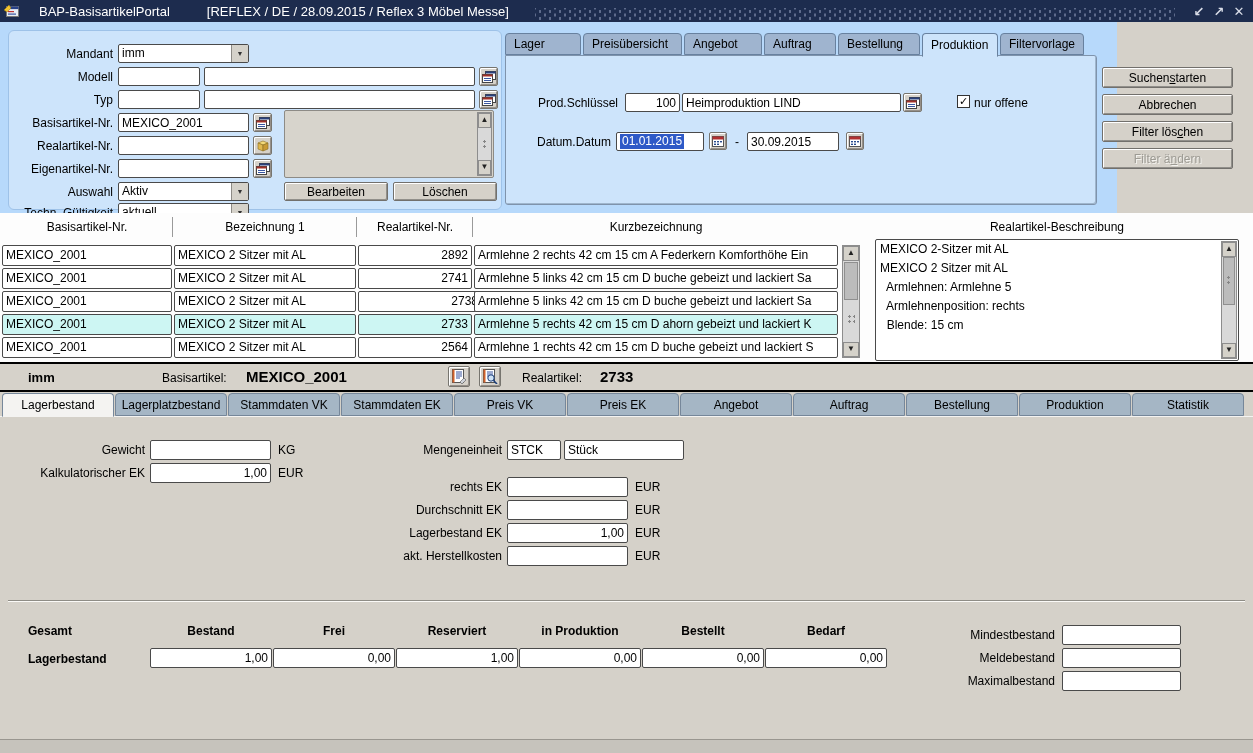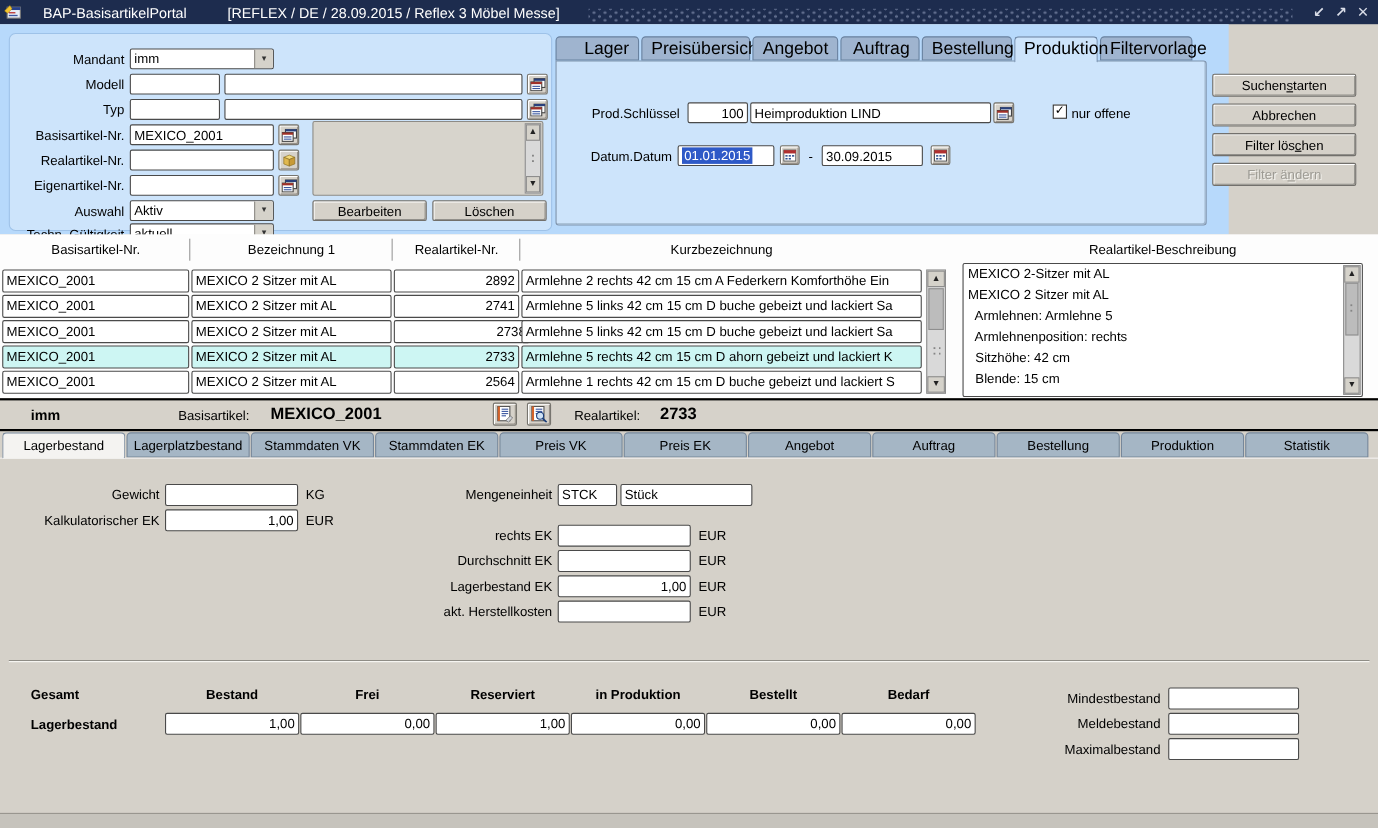--- a/index.html
+++ b/index.html
@@ -43,21 +43,21 @@
     border-radius:2px;box-shadow:inset 1px 1px 0 #fff,inset -1px -1px 0 #969089;
     display:flex;align-items:center;justify-content:center}
   .btn3d{position:absolute;background:#d5d1c9;border:1px solid #72706c;border-radius:2px;
     box-shadow:inset 1px 1px 0 #fff,inset -1px -1px 0 #918f8a;font-size:12px;
     display:flex;align-items:center;justify-content:center;font-family:inherit;color:#000;cursor:default}
   .btn3d .u{text-decoration:underline}
   .btn3d.disabled{color:#9d9b94;text-shadow:1px 1px 0 #f4f3ef}
 
   
   .ttabs{position:absolute;left:505px;top:11px;height:23px;display:flex}
-  .ttab{height:22px;line-height:21px;text-align:right;font-size:16px;background:#9fb4cf;
+  .ttab{height:22px;line-height:21px;text-align:left;font-size:12px;background:#9fb4cf;
     border:1px solid #68819f;border-radius:4px 4px 0 0;margin-right:2px;padding:0 8px;cursor:default}
   .ttab.active{background:#cde4fb;height:24px;border-bottom:1px solid #cde4fb;z-index:3;line-height:22px}
   .tabpanel{position:absolute;left:505px;top:33px;width:592px;height:150px;background:#cde4fb;
     border:1px solid #7f93ab;border-radius:0 3px 3px 3px;box-shadow:inset -1px -1px 0 #9fb6cd;z-index:2}
 
   .cb{position:absolute;width:13px;height:13px;background:#fff;border:1px solid #333;
     font-size:11px;line-height:11px;text-align:center;font-weight:bold}
   .cb span{visibility:hidden}
   .cb.checked span{visibility:visible}
 
@@ -377,21 +377,20 @@
       <div class="grip" style="top:68px"></div>
       <div class="dn">▼</div>
     </div>
 
     <div class="thead" style="left:875px;top:7px;width:364px">Realartikel-Beschreibung</div>
     <div class="descbox" style="left:875px;top:26px;width:364px;height:122px">
       <div class="line">MEXICO 2-Sitzer mit AL</div>
       <div class="line">MEXICO 2 Sitzer mit AL</div>
       <div class="line">  Armlehnen: Armlehne 5</div>
       <div class="line">  Armlehnenposition: rechts</div>
-      <div class="line">  Sitzhöhe: 42 cm</div>
       <div class="line">  Blende: 15 cm</div>
       <div class="vsb" style="right:1px;top:1px;bottom:1px;width:16px">
         <div class="up">▲</div>
         <div class="thumb" style="top:15px;height:48px"></div>
         <div class="grip" style="top:33px"></div>
         <div class="dn">▼</div>
       </div>
     </div>
   </div>
 

